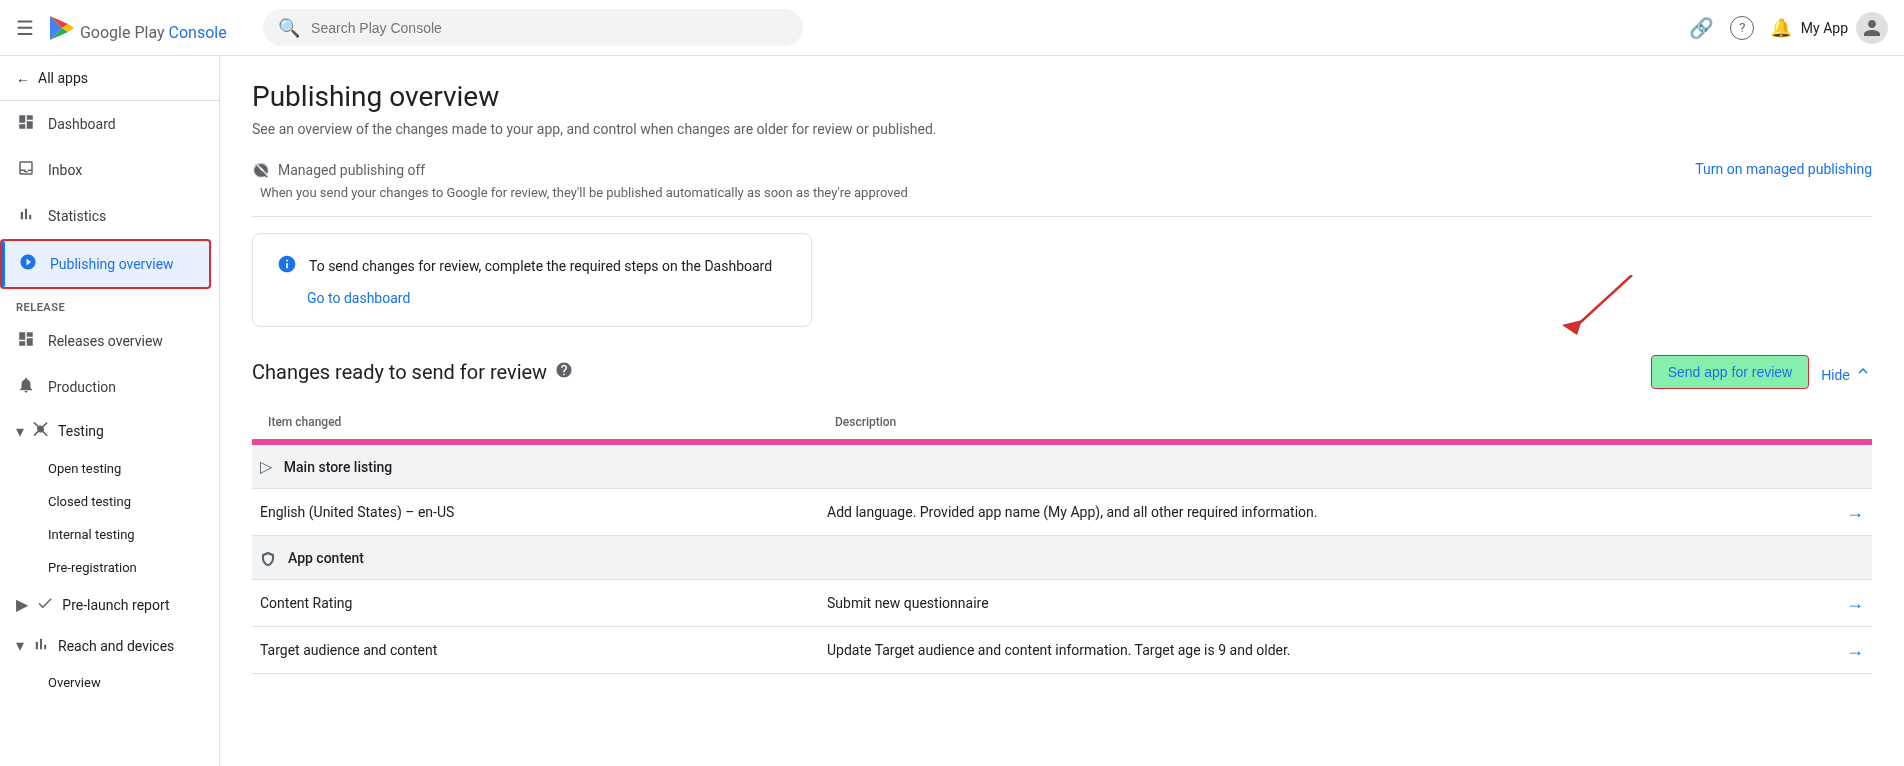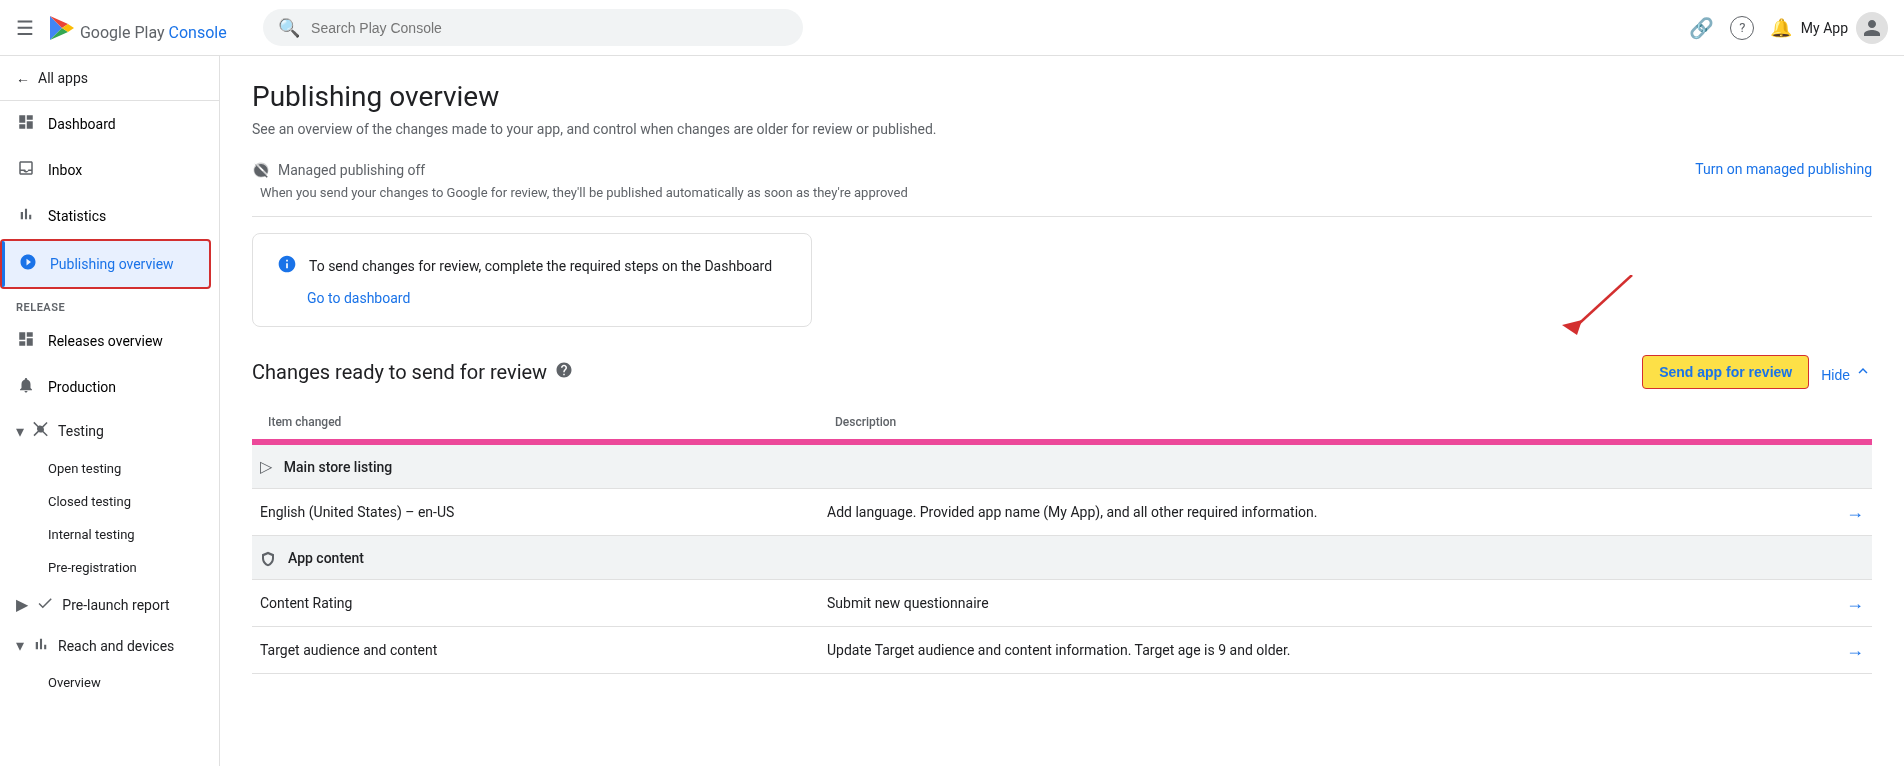--- a/index.html
+++ b/index.html
@@ -72,21 +72,21 @@
       color: #202124;
       font-size: 14px;
       border-bottom: 1px solid #e0e0e0;
     }
     .sidebar-item {
       display: flex;
       align-items: center;
       gap: 12px;
       padding: 12px 16px;
       cursor: pointer;
-      color: #000000;
+      color: #404040;
       font-size: 14px;
       position: relative;
     }
     .sidebar-item.active {
       background: #e8f0fe;
       color: #1a73e8;
       border-radius: 0 24px 24px 0;
       margin-right: 8px;
     }
     .sidebar-item.active::before {
@@ -186,22 +186,22 @@
     .changes-title { font-size: 20px; font-weight: 400; color: #202124; display: flex; align-items: center; gap: 8px; }
     .changes-title .help-icon { font-size: 16px; color: #5f6368; cursor: pointer; }
     .changes-actions { display: flex; align-items: center; gap: 12px; }
     .send-review-btn {
       border: 1px solid #d32f2f;
       border-radius: 4px;
       padding: 8px 16px;
       color: #1a73e8;
       font-size: 14px;
       cursor: pointer;
-      background: #fde047;
-      font-weight: 700;
+      background: #86efac;
+      font-weight: 400;
     }
     .hide-btn {
       color: #1a73e8;
       font-size: 14px;
       cursor: pointer;
       background: none;
       border: none;
       display: flex;
       align-items: flex-end;
       gap: 4px;

